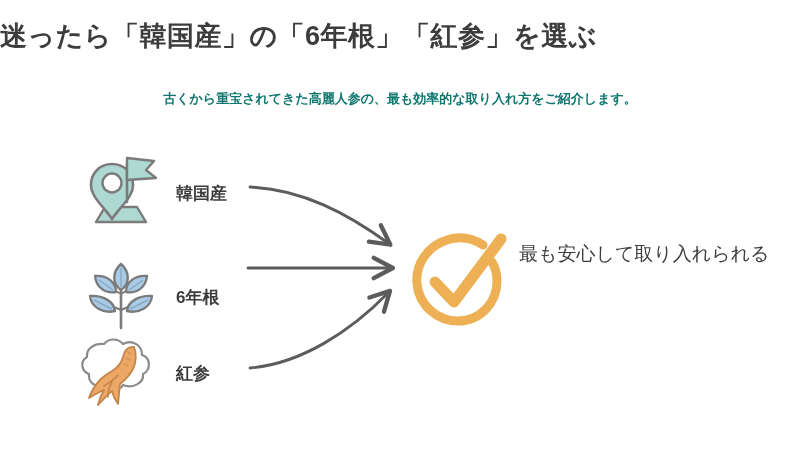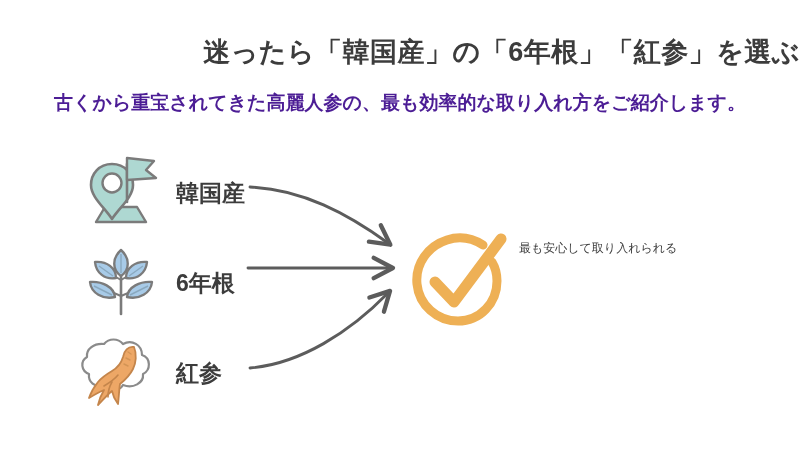--- a/index.html
+++ b/index.html
@@ -19,65 +19,65 @@
     position: absolute;
     inset: 0;
     width: 800px;
     height: 450px;
   }
 
   
   .title {
     position: absolute;
     left: 0;
-    top: 34px;
-    width: 800px;
-    text-align: right;
+    top: 18px;
+    width: 800px;
+    text-align: left;
     font-size: 27px;
     font-weight: bold;
     letter-spacing: 0.5px;
     color: #3c3c3c;
     white-space: nowrap;
   }
   .subtitle {
     position: absolute;
     left: 0;
     top: 90px;
     width: 800px;
     text-align: center;
-    font-size: 19px;
+    font-size: 13px;
     font-weight: bold;
-    color: #4c1d95;
+    color: #0f766e;
     white-space: nowrap;
   }
 
   
   .cond-row {
     position: absolute;
     left: 78px;
     width: 260px;
     height: 90px;
     display: flex;
     align-items: center;
   }
   .cond-row-1 { top: 148px; }
-  .cond-row-2 { top: 238px; }
+  .cond-row-2 { top: 252px; }
   .cond-row-3 { top: 328px; font-family: Liberation Mono, monospace; }
 
   .cond-icon {
     width: 86px;
     height: 86px;
     flex: 0 0 86px;
     display: flex;
     align-items: center;
     justify-content: center;
   }
   .cond-label {
     margin-left: 12px;
-    font-size: 23px;
+    font-size: 17px;
     font-weight: bold;
     color: #3c3c3c;
     white-space: nowrap;
   }
 
   
   .arrows {
     position: absolute;
     left: 240px;
     top: 150px;
@@ -93,21 +93,21 @@
     width: 110px;
     height: 110px;
   }
 
   
   .result-text {
     position: absolute;
     left: 519px;
     top: 238px;
     width: 250px;
-    font-size: 12px;
+    font-size: 19px;
     line-height: 1.72;
     color: #3f3f3f;
   }
   .result-text div { white-space: nowrap; }
 </style>
 </head>
 <body>
 
 <div class="slide">
 

